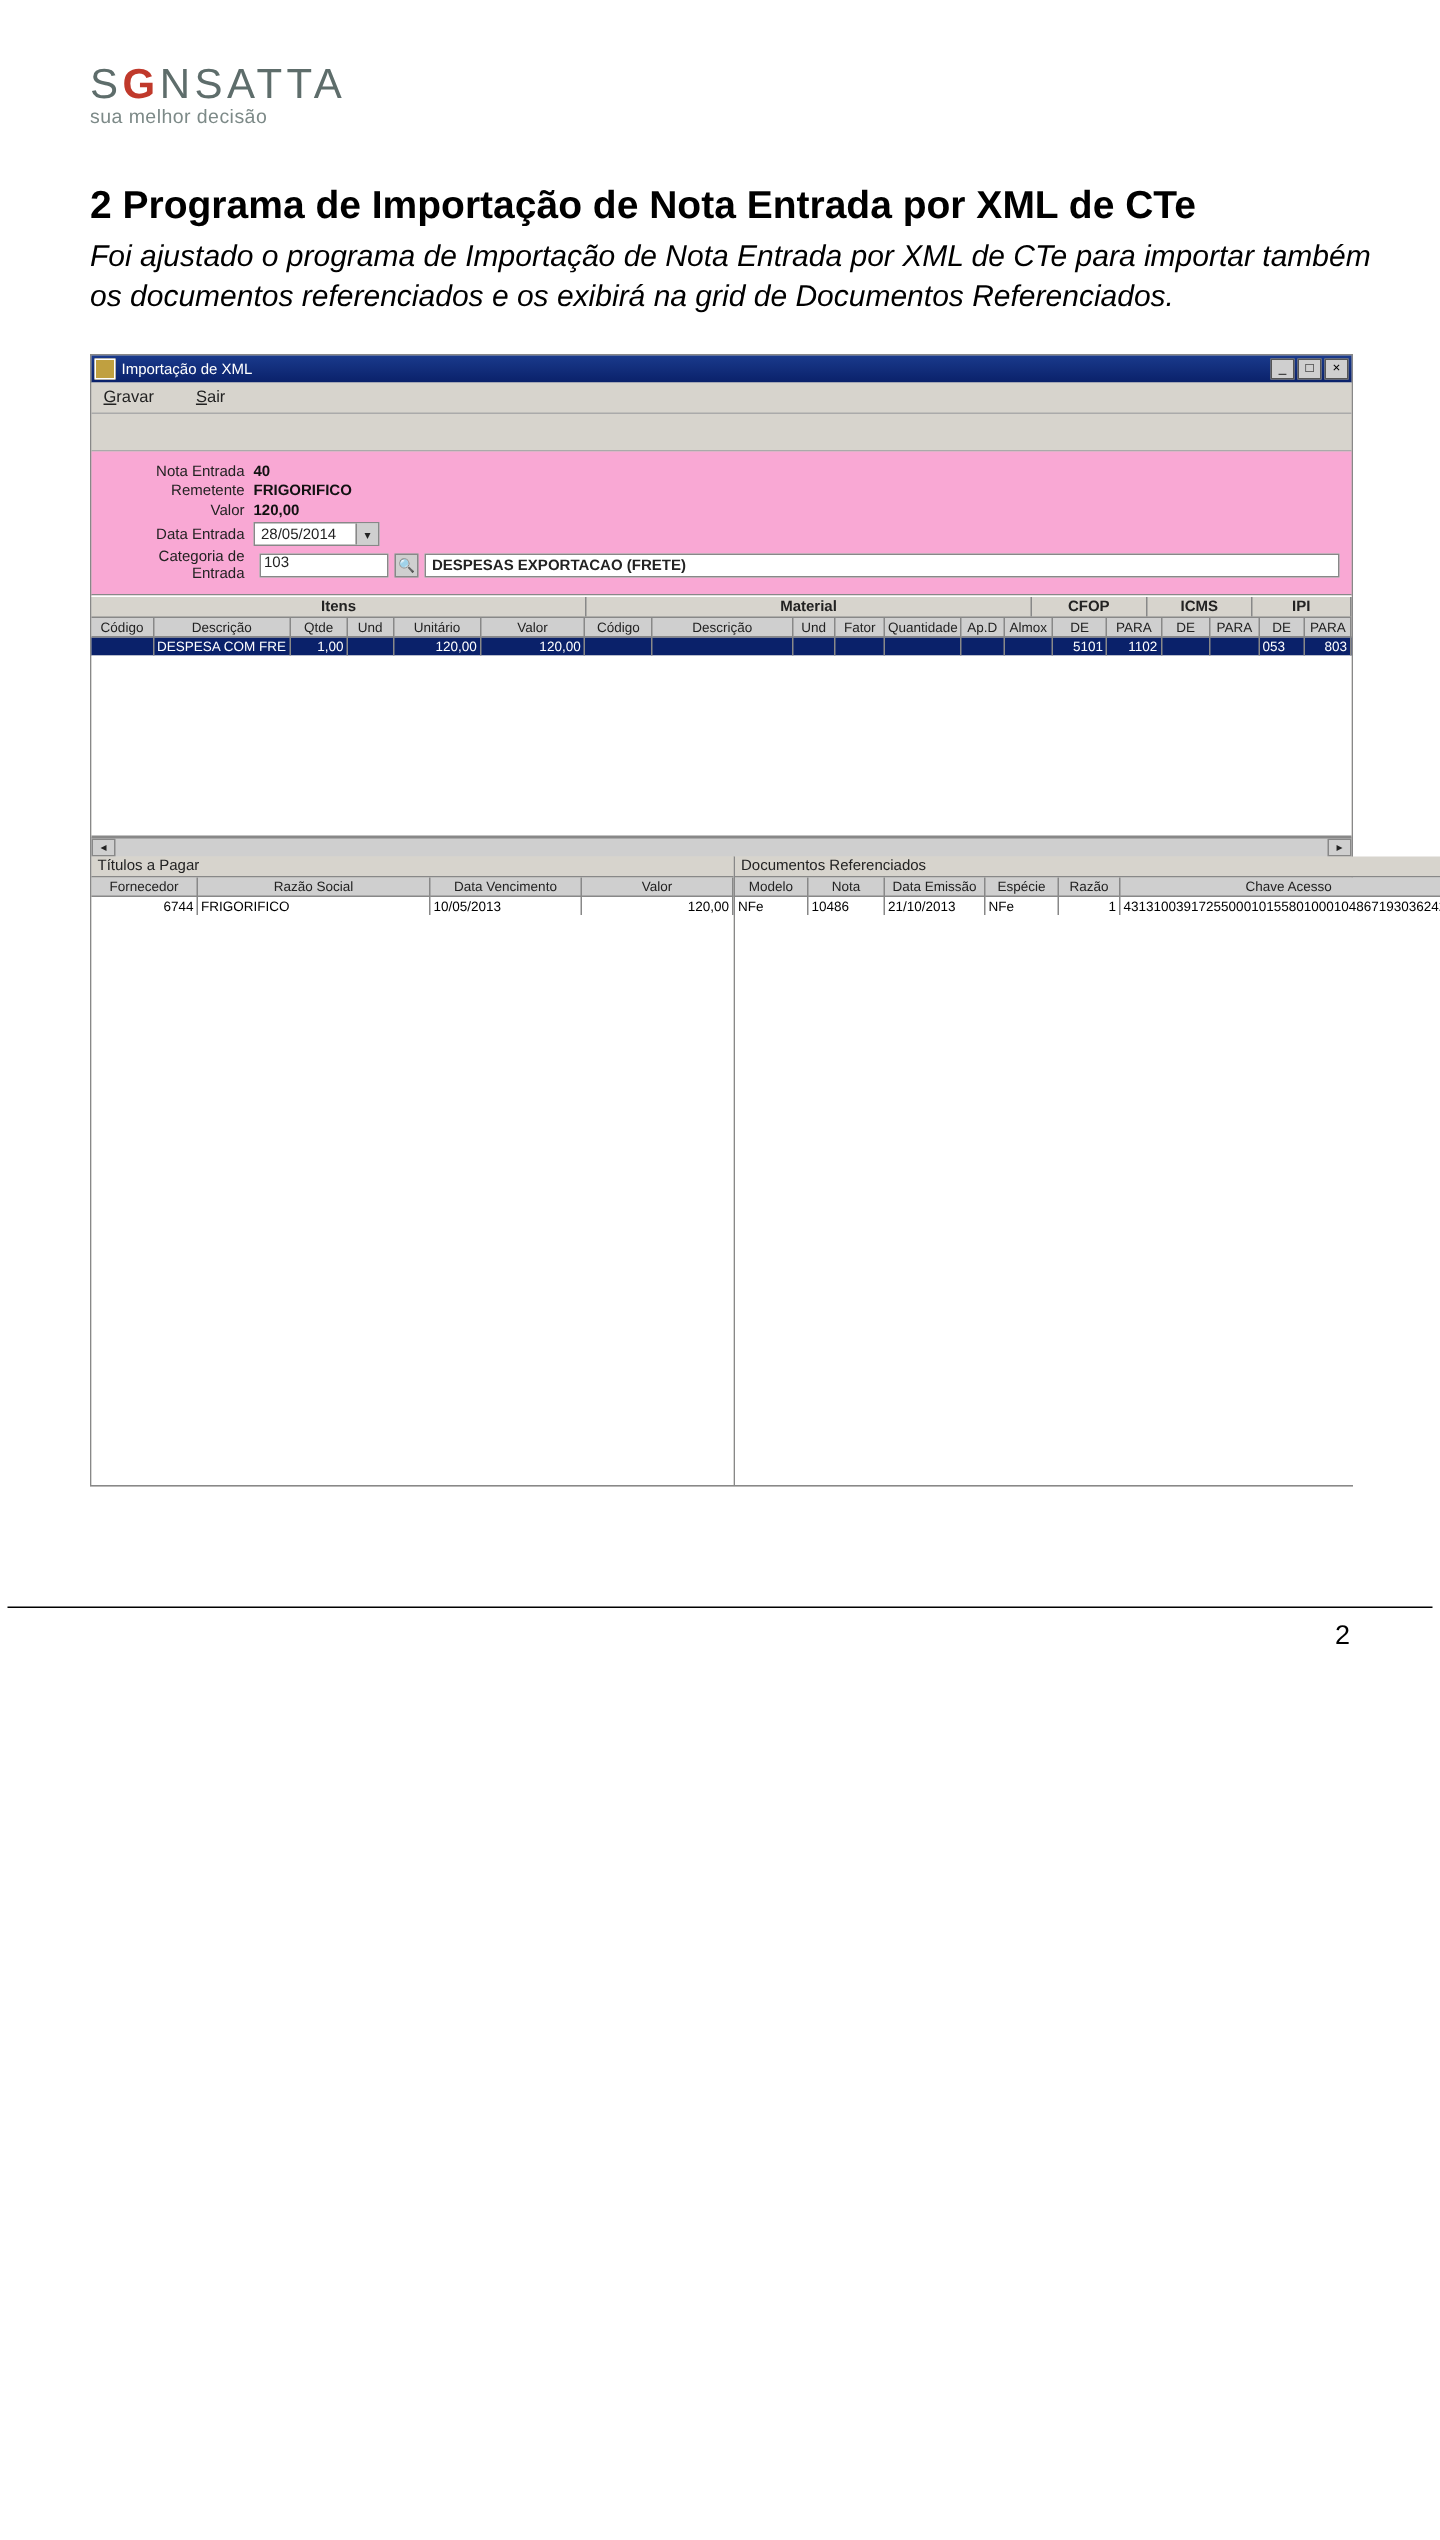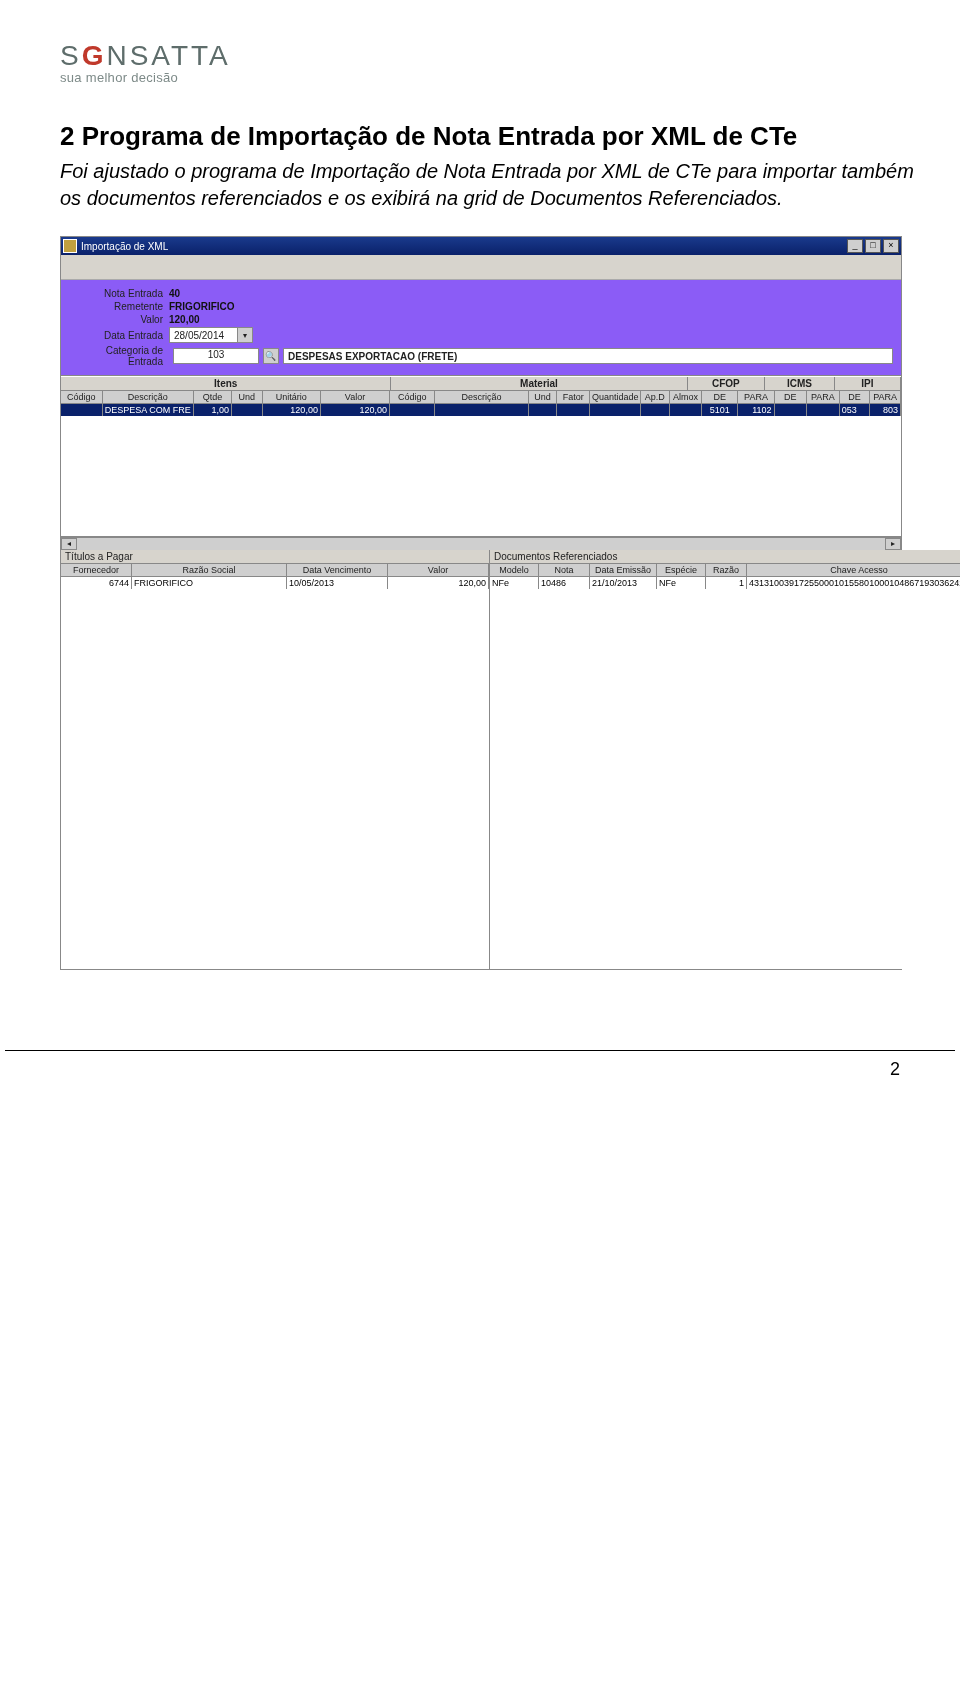--- a/index.html
+++ b/index.html
@@ -45,29 +45,29 @@
   .titlebar .tb-icon{width:12px;height:12px;background:#c0a040;border:1px solid #fff;display:inline-block}
   .winbtns{display:flex;gap:2px}
   .winbtn{width:14px;height:12px;background:#cfcfcf;border:1px solid #555;font-size:9px;line-height:10px;text-align:center;color:#000}
   .menubar{
     background:#d7d4cd;border-bottom:1px solid #aaa;padding:4px 8px;display:flex;gap:28px;
     font-size:11px;
   }
   .menubar span u{text-decoration:underline}
   .gap{height:24px;background:#d7d4cd;border-bottom:1px solid #aaa}
   .form-area{
-    background:#8b5cf6;padding:6px 8px 6px 8px;border-bottom:1px solid #888;
+    background:#f9a8d4;padding:6px 8px 6px 8px;border-bottom:1px solid #888;
   }
   .frow{display:flex;align-items:center;margin:2px 0;font-size:10px}
   .flabel{width:94px;text-align:right;padding-right:6px;color:#222}
   .fval{font-weight:bold;color:#111}
   .date-cell{background:#fff;border:1px solid #888;padding:0 18px 0 4px;position:relative;min-width:60px;height:14px;display:inline-flex;align-items:center}
   .drop{position:absolute;right:0;top:0;bottom:0;width:14px;background:#cfcfcf;border-left:1px solid #888;display:flex;align-items:center;justify-content:center;font-size:8px}
   .catrow{display:flex;align-items:center;gap:4px}
-  .catbox{background:#fff;border:1px solid #888;height:14px;width:80px;text-align:center;padding:0 2px}
+  .catbox{background:#fff;border:1px solid #888;height:14px;width:80px;text-align:left;padding:0 2px}
   .lookup{width:14px;height:14px;background:#cfcfcf;border:1px solid #888;display:flex;align-items:center;justify-content:center;font-size:9px}
   .catval{background:#fff;border:1px solid #888;height:14px;flex:1;padding:0 4px;display:flex;align-items:center;font-weight:bold}
   
   .sect-head{display:flex;background:#d7d4cd;border-top:1px solid #fff;border-bottom:1px solid #888}
   .sect-head .s{border-right:1px solid #888;padding:1px 4px;text-align:center;font-weight:bold;font-size:10px}
   .cols{display:flex;background:#cfcfcf;font-size:9px}
   .cols .c{border-right:1px solid #888;border-bottom:1px solid #888;padding:1px 2px;text-align:center;overflow:hidden;white-space:nowrap}
   .datarow{display:flex;font-size:9px;color:#fff;background:#0a216a}
   .datarow.light{background:#fff;color:#000}
   .datarow .c{border-right:1px solid #888;padding:1px 2px;overflow:hidden;white-space:nowrap}
@@ -103,20 +103,24 @@
         <span class="tb-icon"></span>
         <span>Importação de XML</span>
       </div>
       <div class="winbtns">
         <div class="winbtn">_</div>
         <div class="winbtn">□</div>
         <div class="winbtn">×</div>
       </div>
     </div>
 
+    <div class="menubar">
+      <span><u>G</u><span>ravar</span></span>
+      <span><u>S</u><span>air</span></span>
+    </div>
     <div class="gap"></div>
 
     <div class="form-area">
       <div class="frow">
         <div class="flabel">Nota Entrada</div>
         <div class="fval">40</div>
       </div>
       <div class="frow">
         <div class="flabel">Remetente</div>
         <div class="fval">FRIGORIFICO</div>
@@ -177,21 +181,21 @@
       <div class="c" style="width:28px"></div>
       <div class="c" style="width:58px;text-align:right">120,00</div>
       <div class="c" style="width:70px;text-align:right">120,00</div>
       <div class="c" style="width:44px"></div>
       <div class="c" style="width:96px"></div>
       <div class="c" style="width:26px"></div>
       <div class="c" style="width:30px"></div>
       <div class="c" style="width:50px"></div>
       <div class="c" style="width:26px"></div>
       <div class="c" style="width:30px"></div>
-      <div class="c" style="width:34px;text-align:center">5101</div>
+      <div class="c" style="width:34px;text-align:right">5101</div>
       <div class="c" style="width:34px;text-align:right">1102</div>
       <div class="c" style="width:30px"></div>
       <div class="c" style="width:30px"></div>
       <div class="c" style="width:28px;text-align:left">053</div>
       <div class="c" style="width:28px;text-align:right">803</div>
     </div>
     <div class="grid-body"></div>
     <div class="hscroll">
       <div class="ar">◂</div>
       <div class="ar">▸</div>

